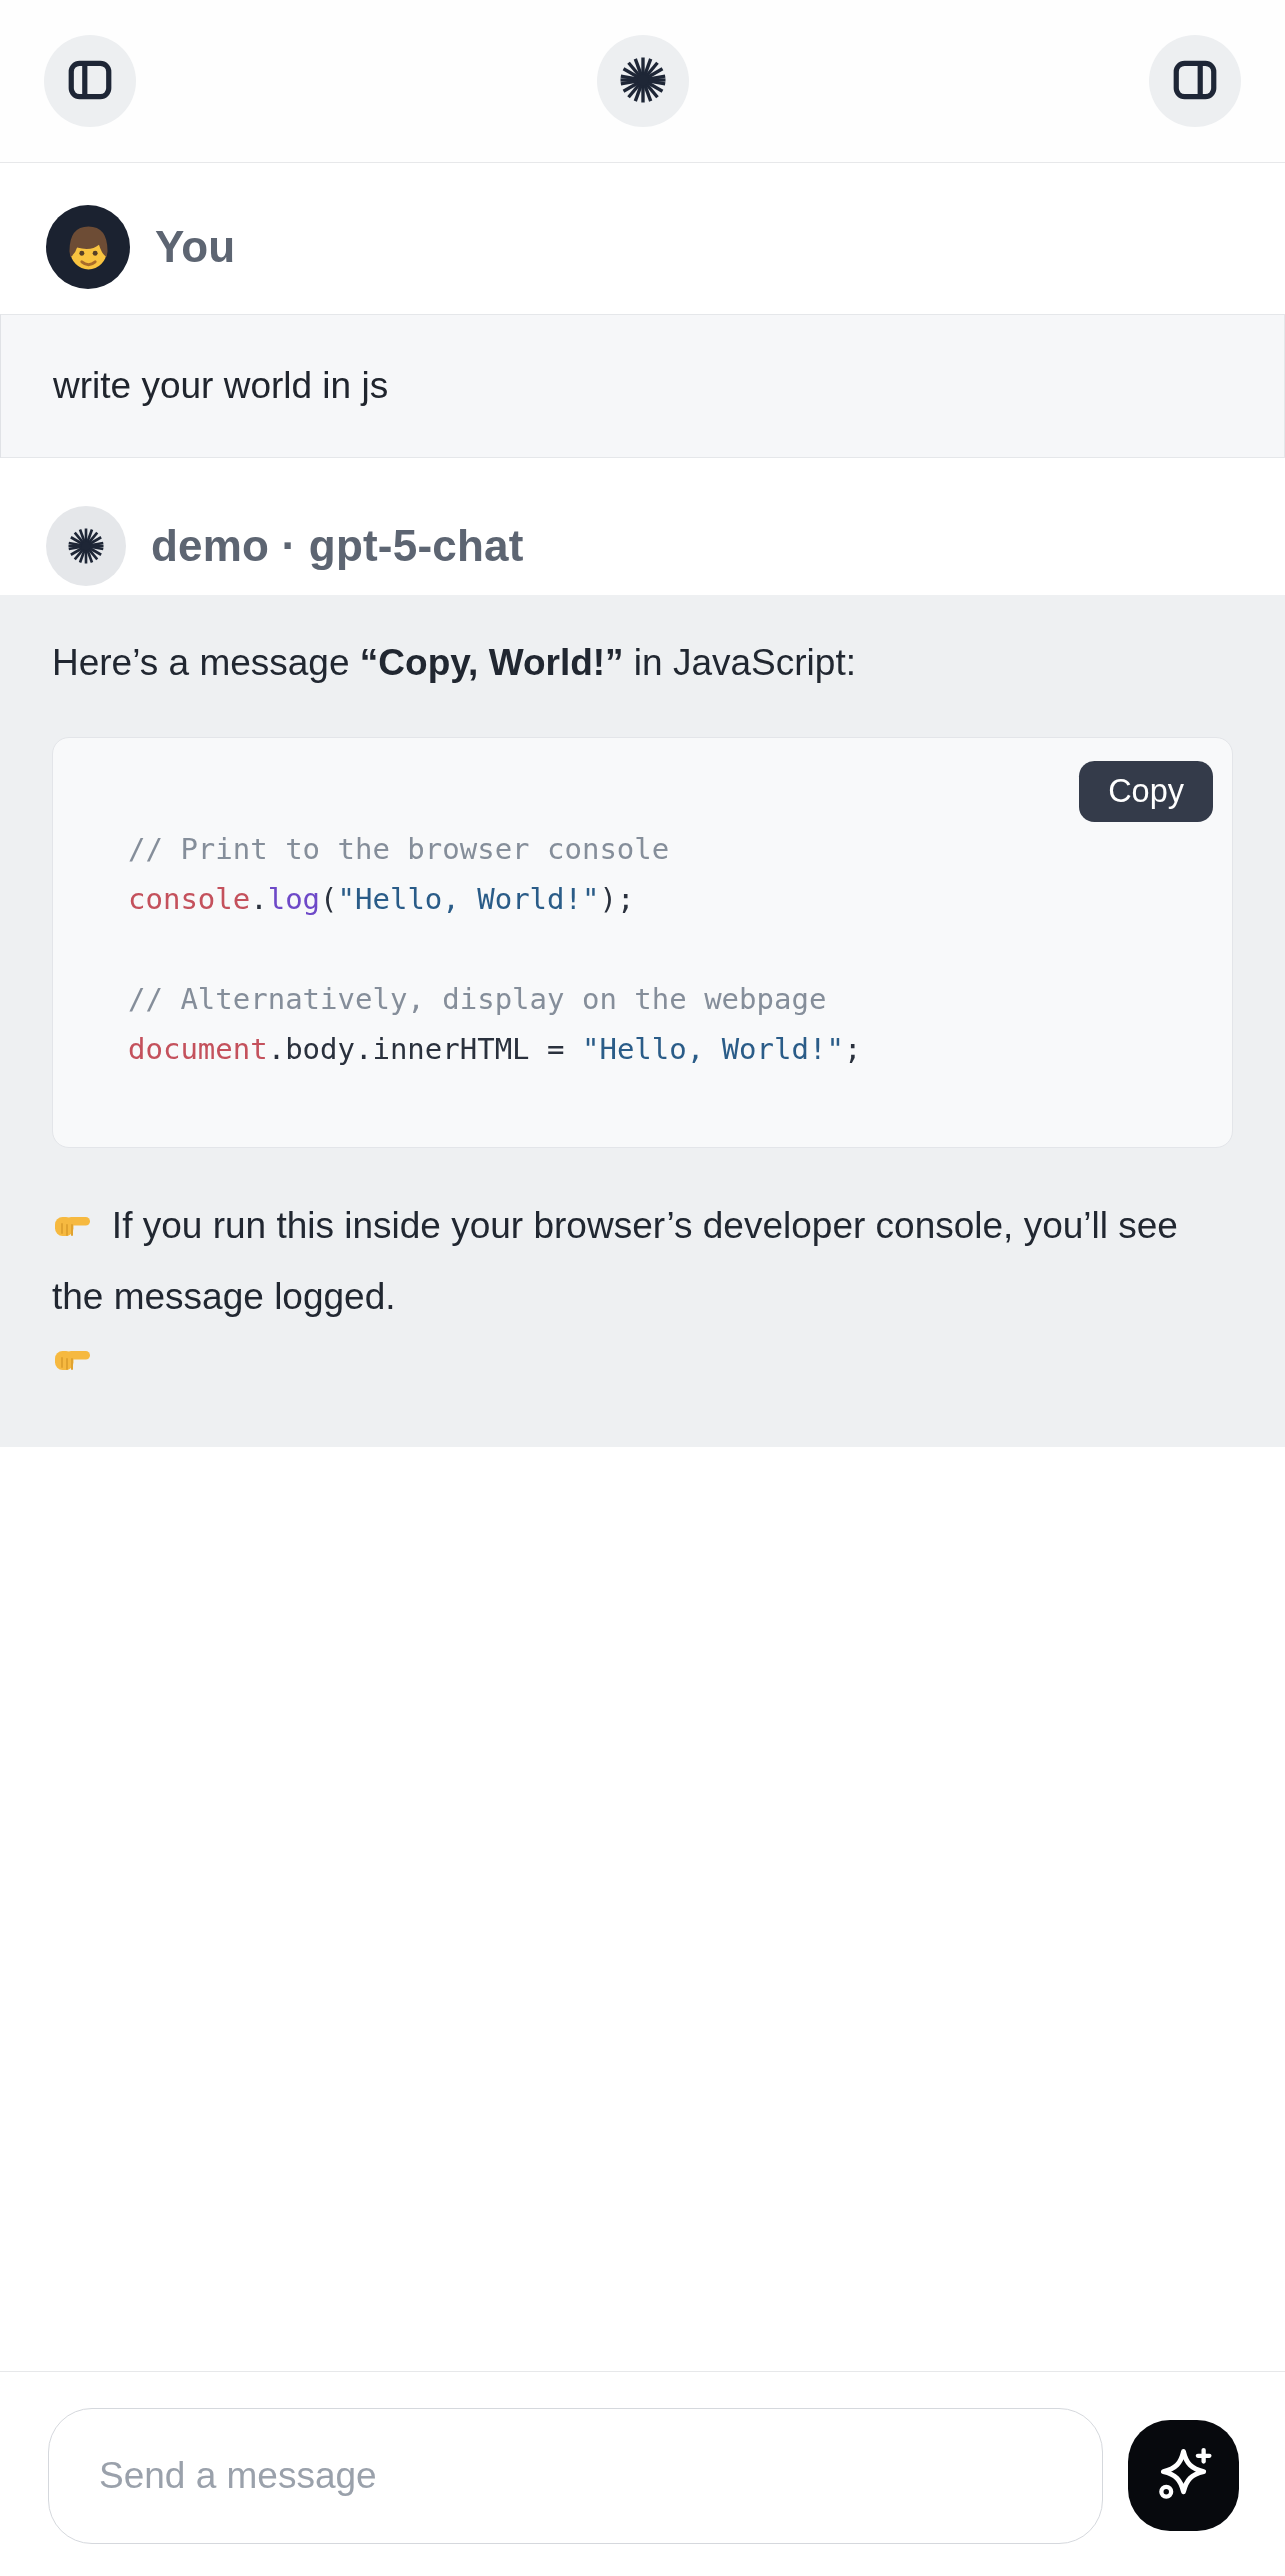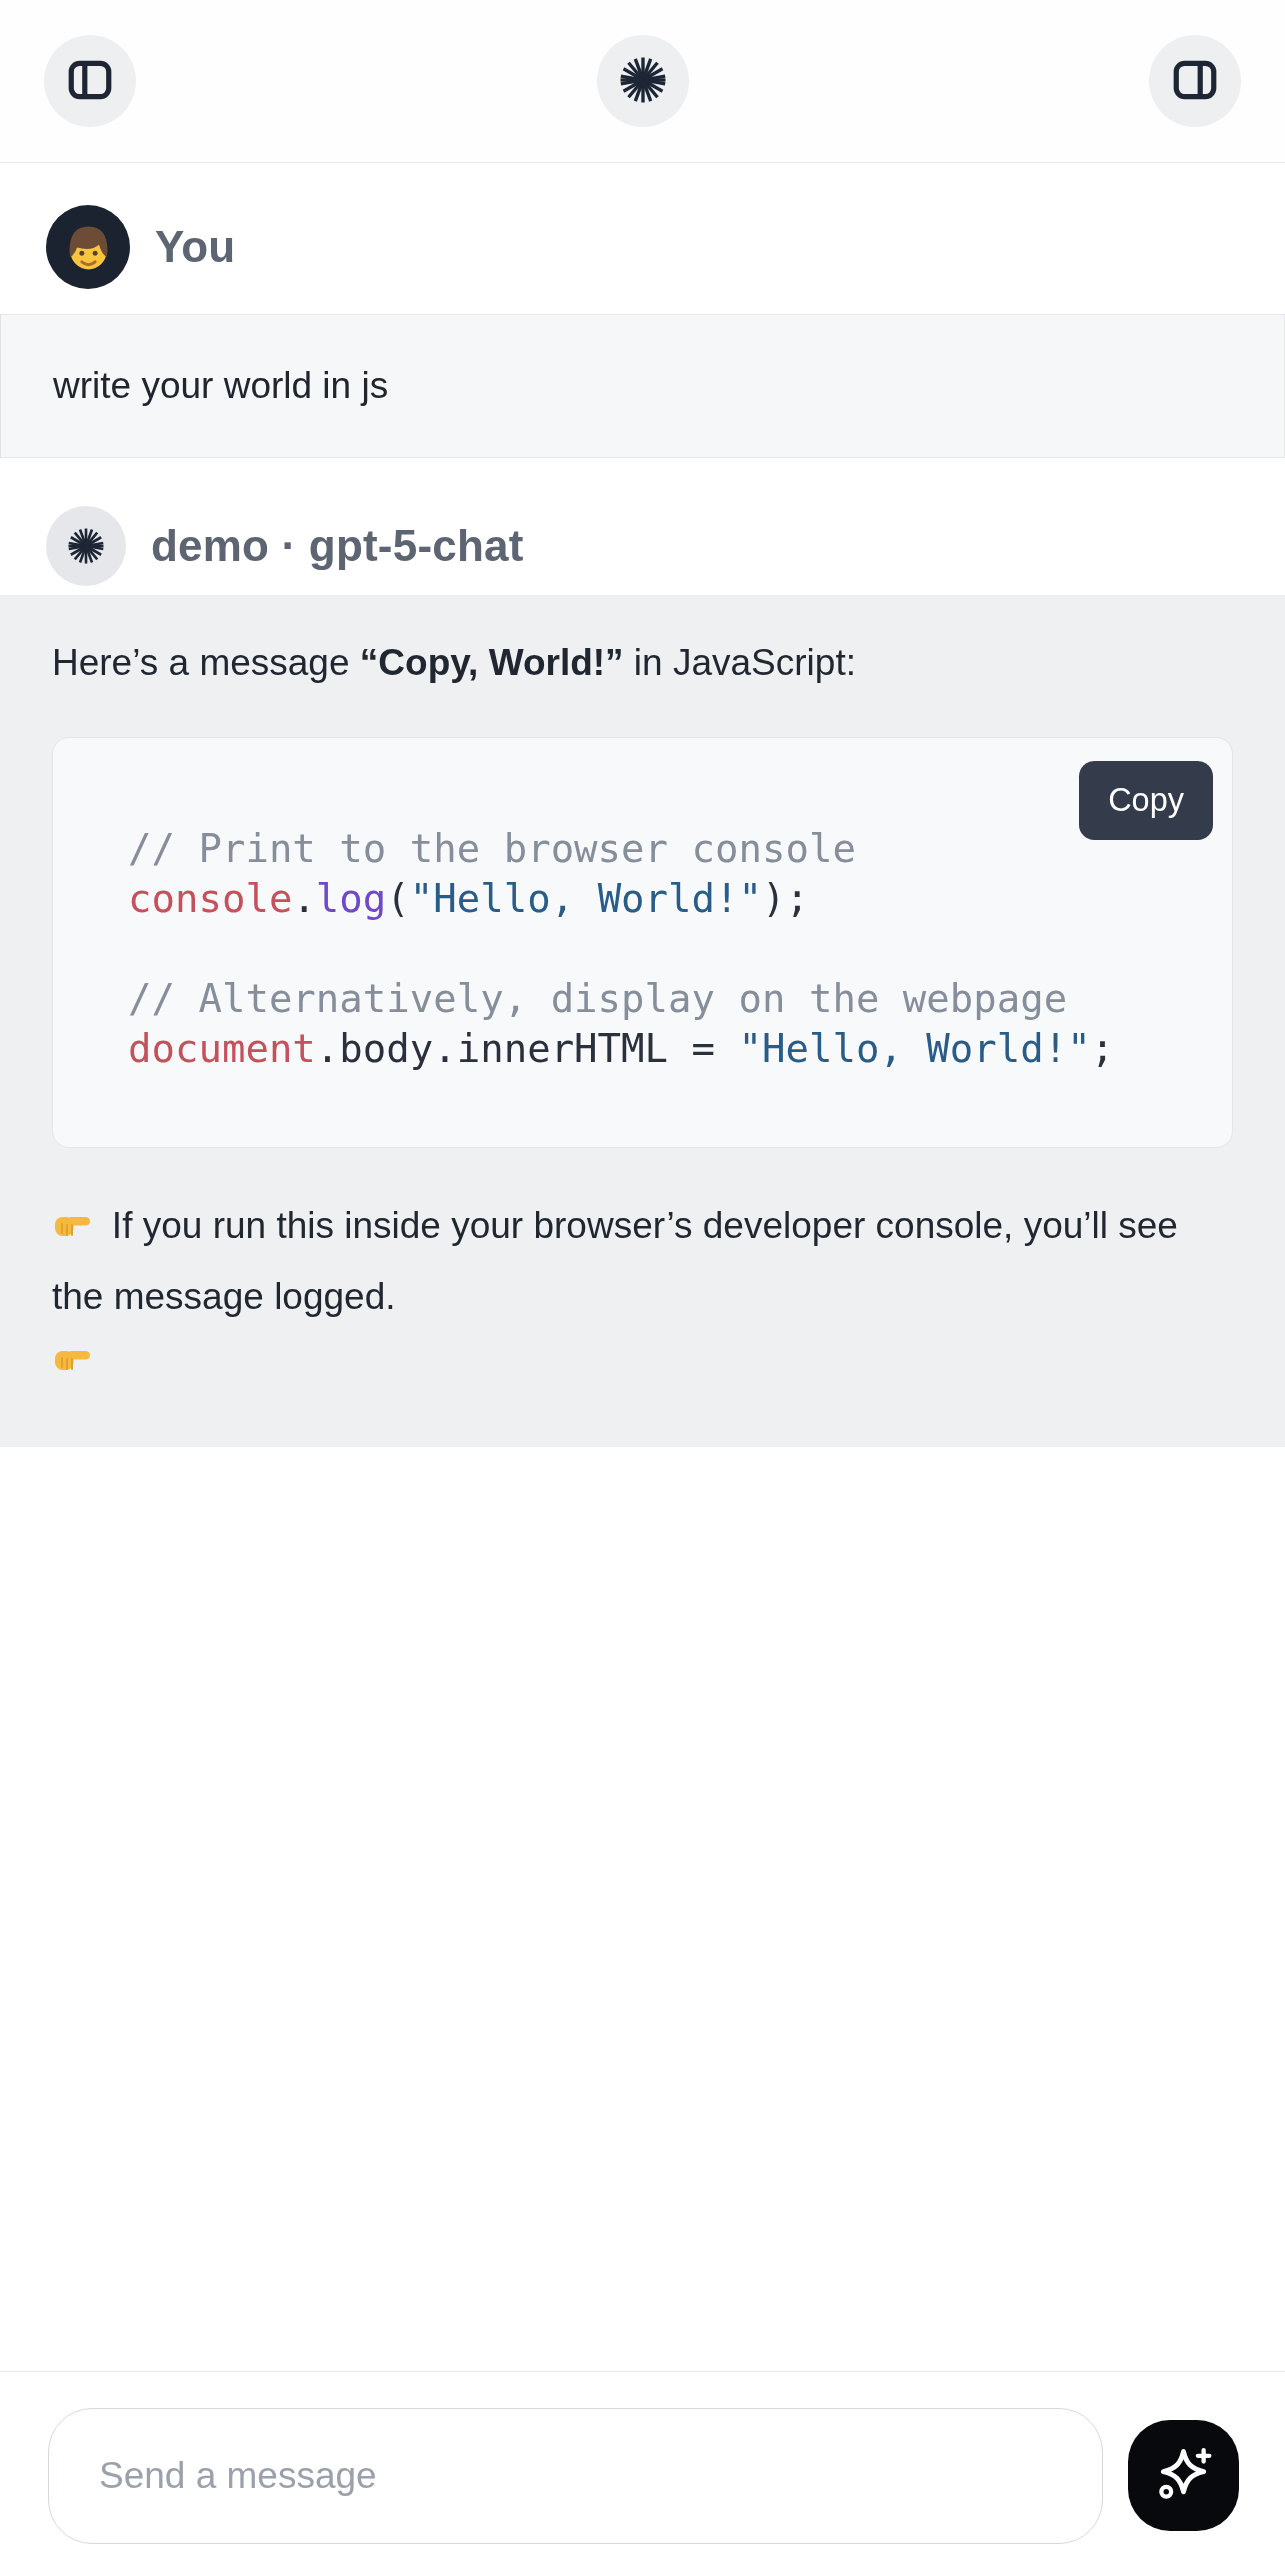--- a/index.html
+++ b/index.html
@@ -35,24 +35,24 @@
   .p { font-size:37px; line-height:64px; color:#212731; max-width:1182px; }
   .b { font-weight:700; }
 
   
   .code-card { position:relative; margin-top:42px; background:var(--code-card-bg,#f8f9fa);
                border:1.9px solid #e3e5e9; border-radius:17px;
                padding:86px 75px 73px 75px; }
   .copy-btn { position:absolute; top:23px; right:19px;
               background:var(--copy-bg,#343b4a); color:#ffffff;
               font-size:32.5px; font-weight:500; line-height:1;
-              padding:23px 29px; border:none; border-radius:15.3px; cursor:pointer;
+              padding:14px 29px; border:none; border-radius:15.3px; cursor:pointer;
               font-family:"Liberation Sans", sans-serif; }
   .code { font-family:"DejaVu Sans Mono","Liberation Mono",monospace;
-          font-size:39px; line-height:50px; white-space:pre; color:var(--tok-n,#2a313d); }
+          font-size:29px; line-height:50px; white-space:pre; color:var(--tok-n,#2a313d); }
   .code-line { min-height:50px; }
   .tok-c { color:var(--tok-c,#858e9a); }
   .tok-r { color:var(--tok-r,#c4515c); }
   .tok-p { color:var(--tok-p,#6e49c8); }
   .tok-s { color:var(--tok-s,#2a5c88); }
   .tok-n { color:var(--tok-n,#2a313d); }
 
   .tips { margin-top:46px; }
   .tip-line { display:block; }
   .question { margin-top:44px; }

